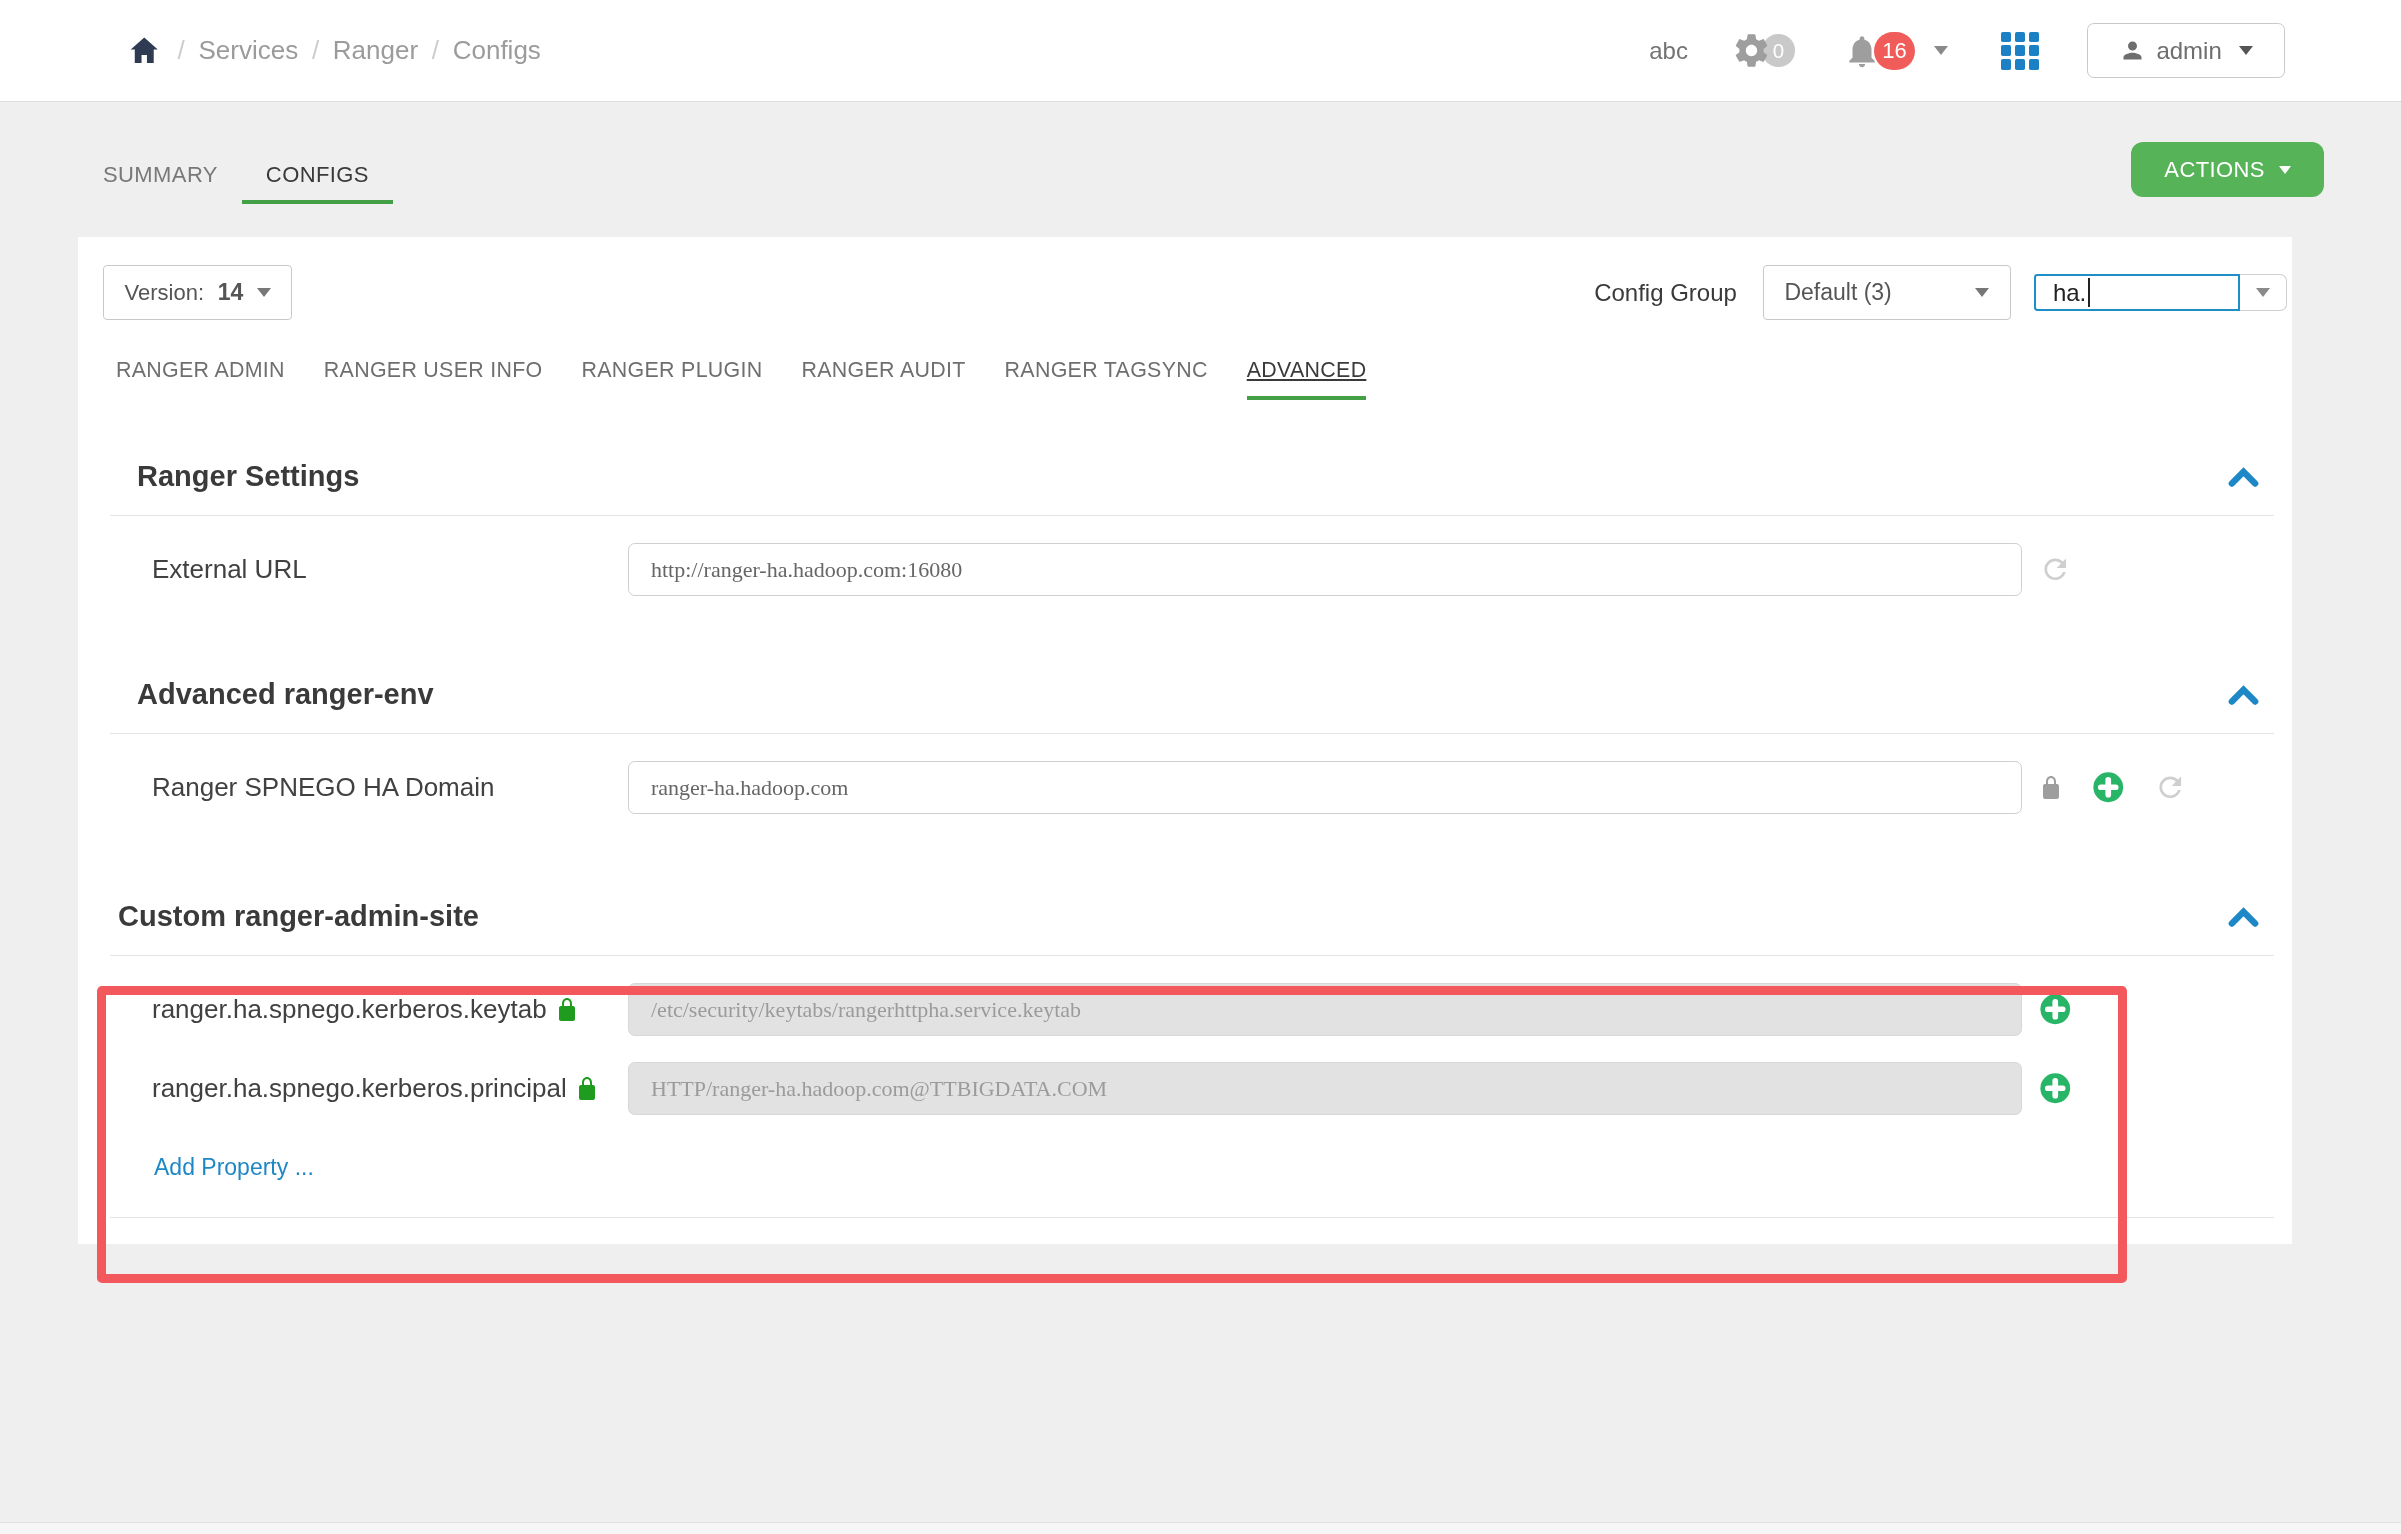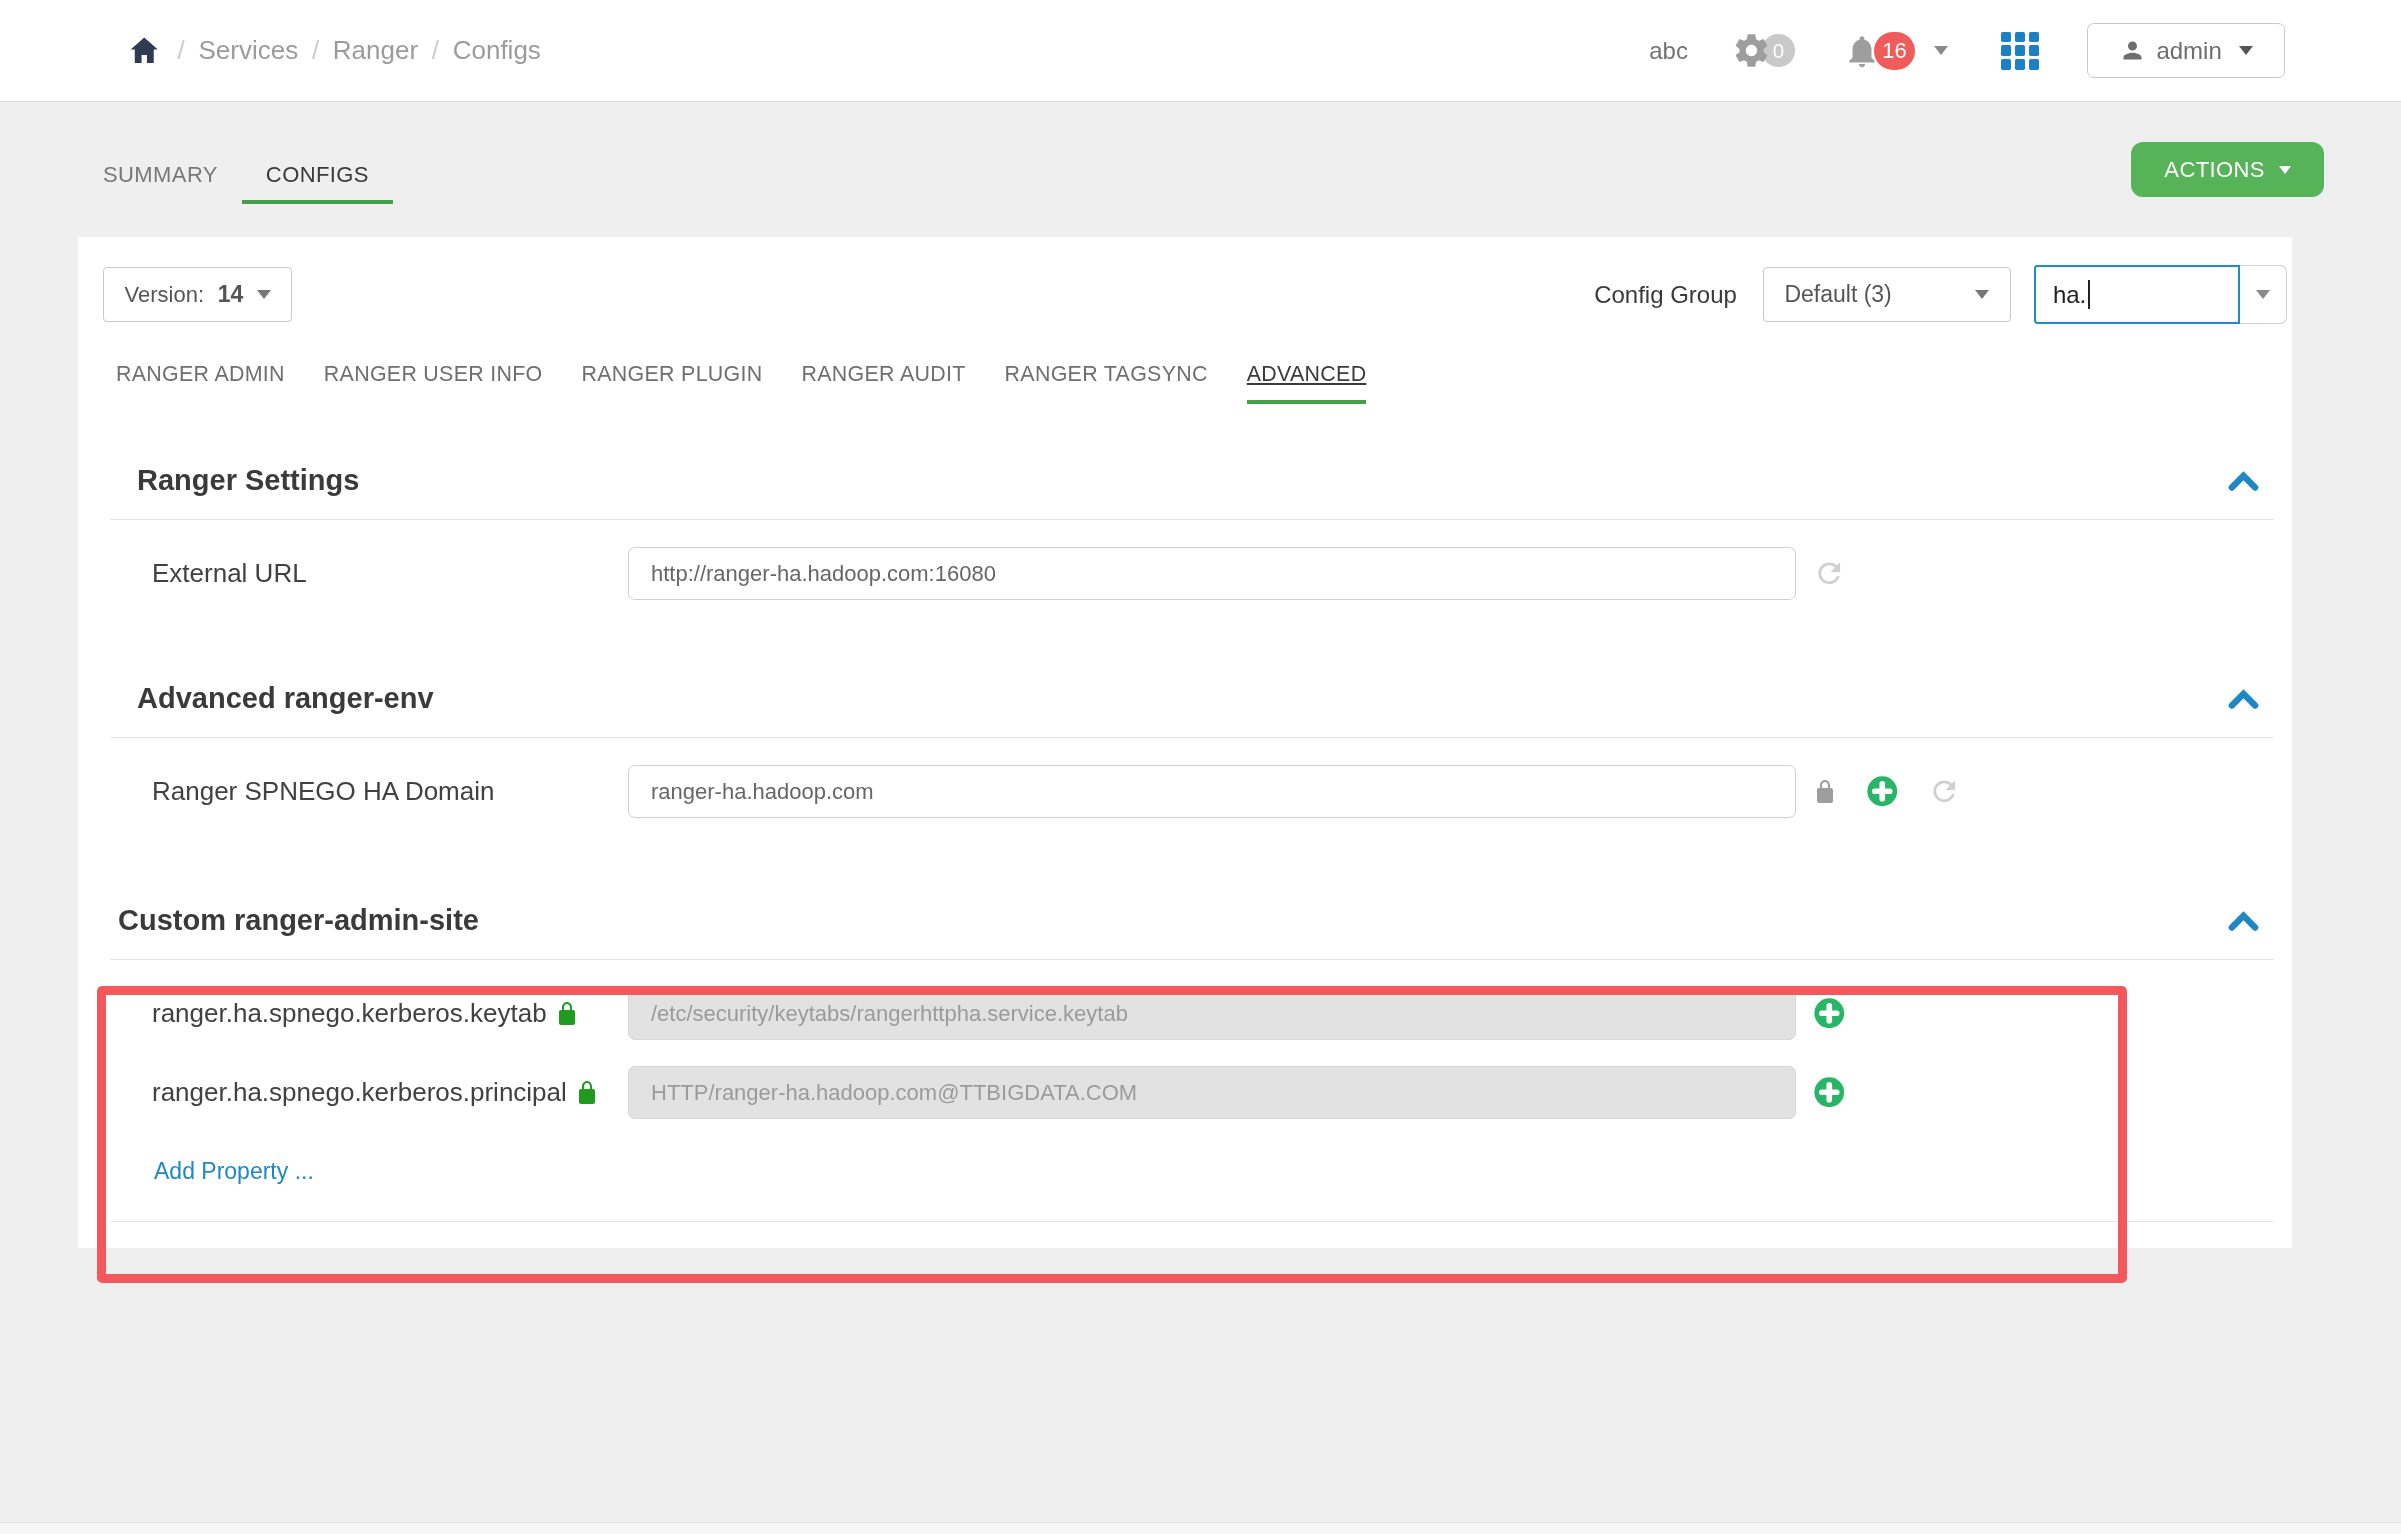--- a/index.html
+++ b/index.html
@@ -49,21 +49,21 @@
   .toolbar { display:flex; align-items:center; padding:28px 5.1px 0 25px; }
   .dropdown { height:55px; border:1.7px solid #c9c9c9; border-radius:4px; background:#fff; display:flex;
     align-items:center; gap:13.7px; padding:0 20.5px; cursor:pointer; }
   .dd-label { font-size:22px; color:#555; }
   .dd-value { font-size:23px; color:#555; font-weight:bold; }
   .dropdown .caret { border-top-color:#777; }
   .toolbar-right { margin-left:auto; display:flex; align-items:center; }
   .cg-label { font-size:24px; color:#3a3a3a; margin-right:26px; }
   .cg-dd { width:248px; justify-content:space-between; font-weight:normal; }
   .cg-dd .dd-value { font-weight:normal; }
-  .search-combo { display:flex; margin-left:23px; height:59px; }
+  .search-combo { display:flex; margin-left:23px; height:37px; }
   .search-input { width:206px; border:2.6px solid #1e8fc6; border-radius:3.4px 0 0 3.4px; background:#fff;
     display:flex; align-items:center; padding-left:17px; font-size:24px; color:#222; }
   .caret-bar { display:inline-block; width:1.7px; height:29px; background:#222; margin-left:1.7px; }
   .search-dd { width:47px; border:1.7px solid #d0d0d0; border-left:none; border-radius:0 6.8px 6.8px 0; background:#fff;
     display:flex; align-items:center; justify-content:center; cursor:pointer; }
   .search-dd .caret { border-top-color:#8a8a8a; }
 
   .config-tabs { display:flex; gap:39px; margin:38px 0 0 38px; }
   .cfg-tab { font-size:21.4px; letter-spacing:0.3px; color:#6f6f6f; padding-bottom:13px;
     border-bottom:4.3px solid transparent; cursor:pointer; }
@@ -73,22 +73,22 @@
   .section-title { font-size:29px; color:#3a3a3a; }
   .collapse-btn { background:none; border:none; cursor:pointer; padding:0; line-height:0; }
   .chev-up { width:31px; height:22px; stroke:#1e87c5; stroke-width:5; fill:none; stroke-linecap:round; }
   .hr { border-top:1.7px solid #e4e4e4; margin:22px 18px 0 32px; }
   .mt-s1 { margin-top:60px; } .mt-s2 { margin-top:82px; } .mt-s3 { margin-top:86px;padding-left:40px; }
 
   .config-row { display:flex; align-items:center; margin-top:27px; }
   .row-label { margin-left:74px; width:476px; font-size:26px; color:#414141; display:flex; align-items:center; gap:8.6px; }
   .lock-ic { width:24px; height:26px; }
   .lock-green { fill:#1f9b1f; } .lock-gray { fill:#9e9e9e; }
-  .field { width:1168px; height:53px; border:1.7px solid #cfcfcf; border-radius:6.8px; background:#fff;
-    display:flex; align-items:center; padding:0 22px; font-size:22px; color:#666; overflow:hidden; white-space:nowrap; }
+  .field { width:1394px; height:53px; border:1.7px solid #cfcfcf; border-radius:6.8px; background:#fff;
+    display:flex; align-items:center; padding:0 22px; font-size:22px; color:#666; overflow:hidden; white-space:nowrap;font-family:Liberation Serif, serif; }
   .field.disabled { background:#e2e2e2; border-color:#d8d8d8; color:#9b9b9b; }
   .row-icons { display:flex; align-items:center; margin-left:17px; gap:29px; }
   .plus-ic { width:32.5px; height:32.5px; cursor:pointer; }
   .refresh-ic { width:32.5px; height:32.5px; fill:#cfcfcf; cursor:pointer; }
   .add-prop { display:inline-block; margin:39px 0 0 76px; font-size:23px; color:#1e87c5; cursor:pointer; text-decoration:none; }
   .hr.end { margin-top:36px; }
 
   
   .highlight-box { position:absolute; left:97px; top:986px; width:2030px; height:297px;
     border:9.4px solid #f2585c; border-radius:5.1px; pointer-events:none; z-index:10; }

